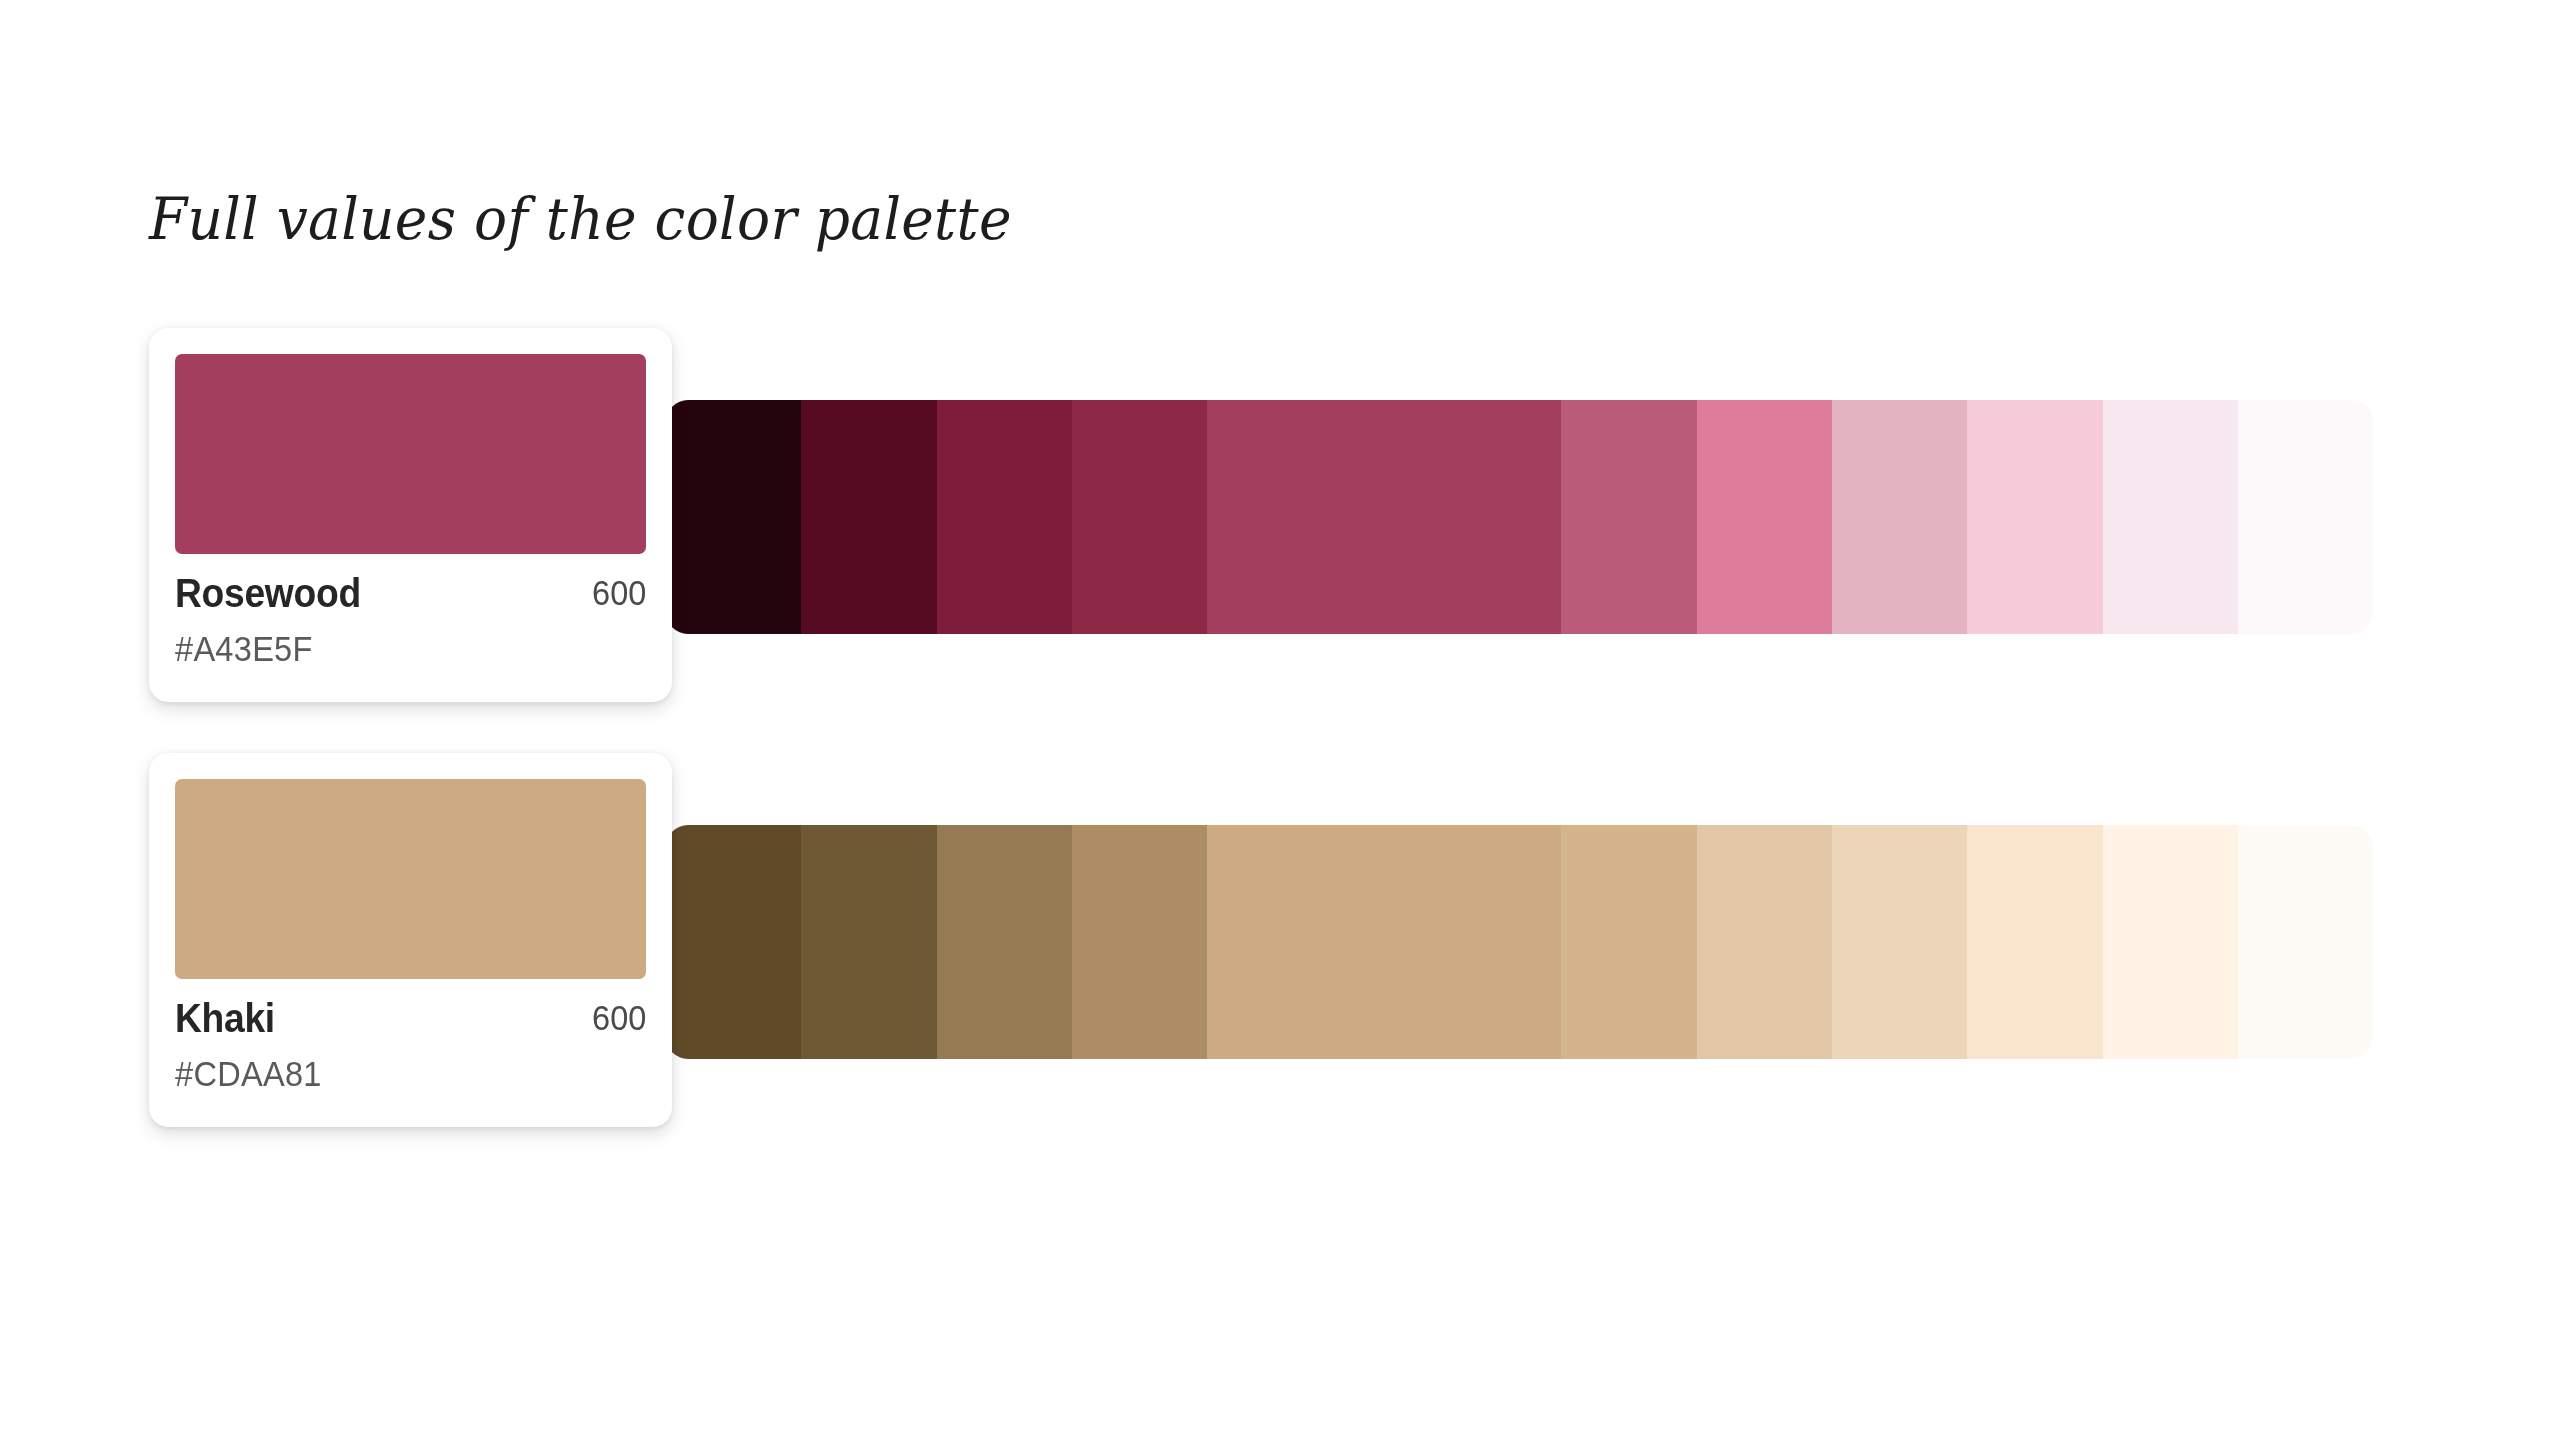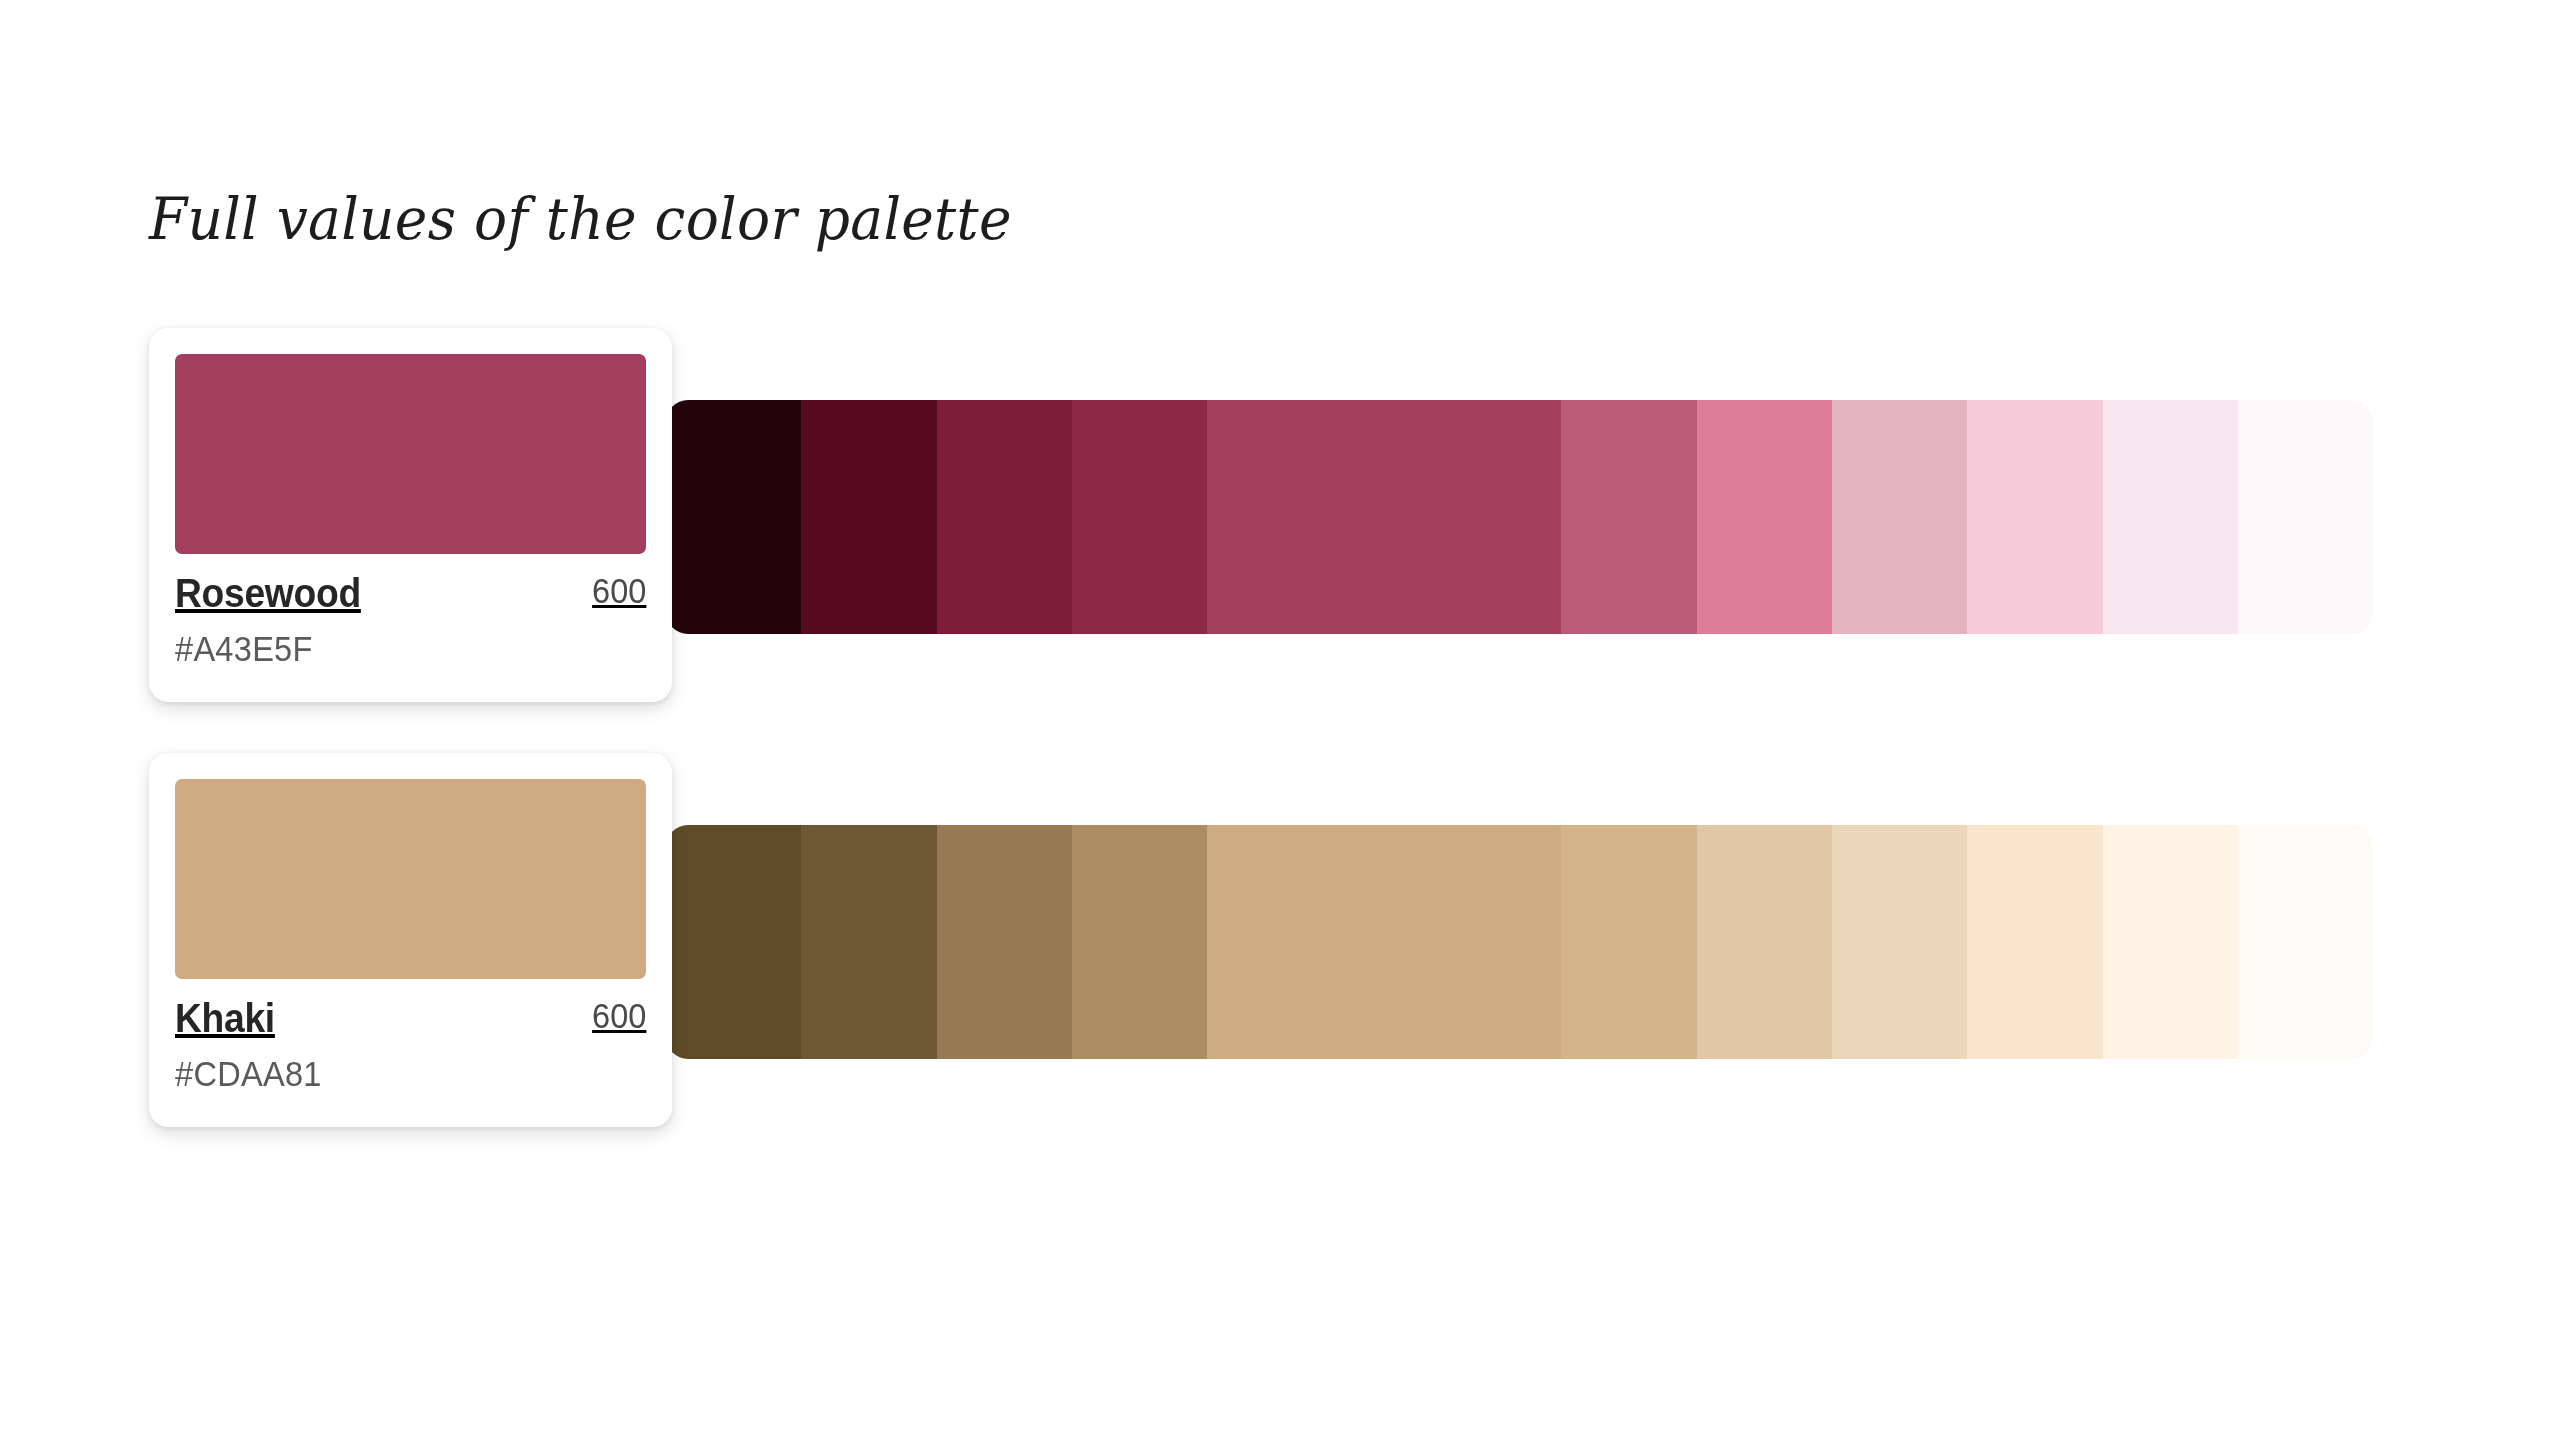--- a/index.html
+++ b/index.html
@@ -83,24 +83,23 @@
     height: 200px;
     border-radius: 7px;
   }
   .card-meta {
     position: relative;
     margin-top: 16.7px;
     width: 471px;
   }
   .card-name-row {
     display: flex;
-    align-items: flex-start;
+    align-items: center;
     justify-content: space-between;
     width: 100%;
-    text-decoration: underline;
   }
   .card-name {
     font-family: "Liberation Sans", sans-serif;
     font-weight: 700;
     font-size: 40px;
     color: #262626;
     letter-spacing: -0.3px;
     transform: scaleX(0.93);
     transform-origin: left center;
     white-space: nowrap;

